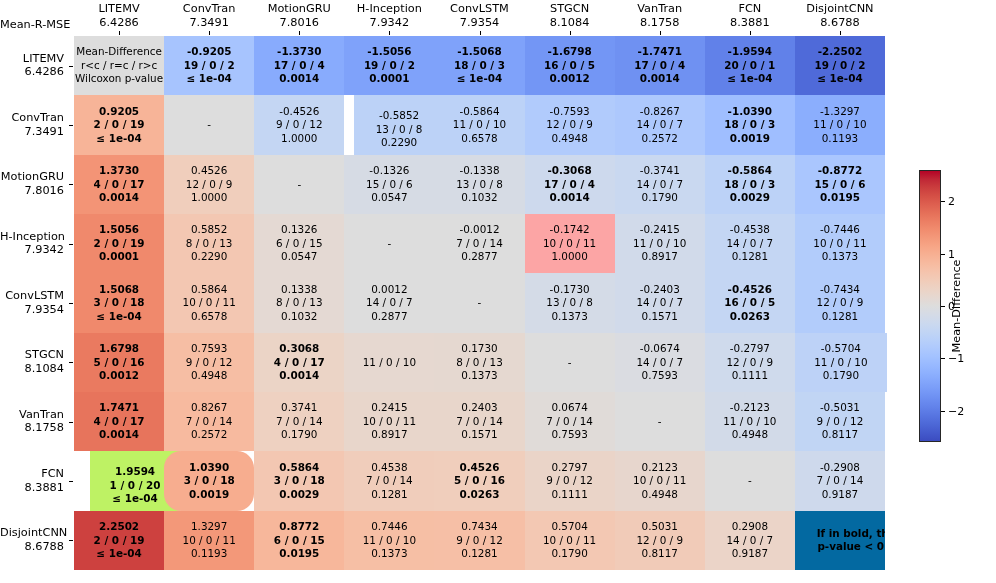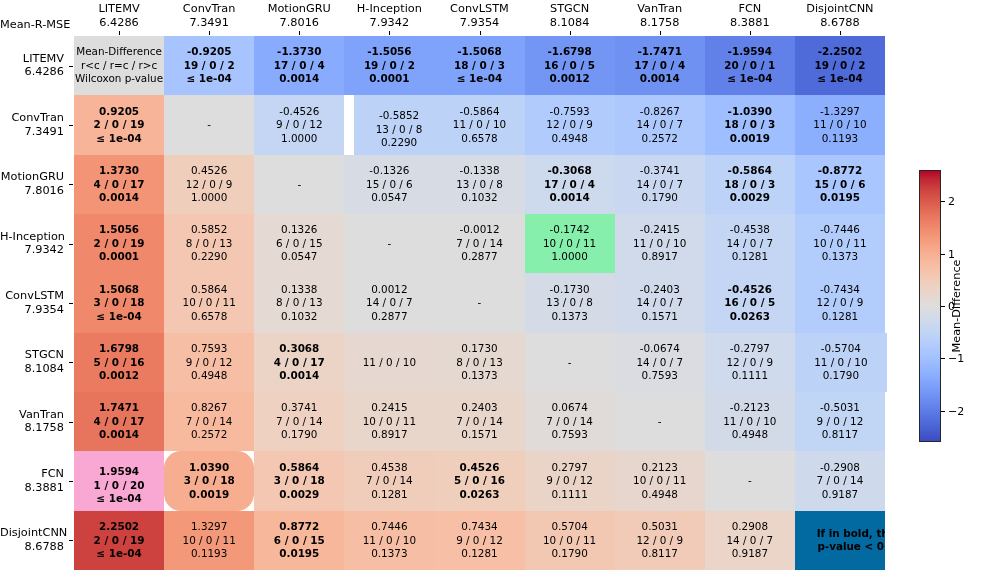--- a/index.html
+++ b/index.html
@@ -286,21 +286,21 @@
         <span class="ln">0.0547</span>
       </div>
       <div class="cell dash" style="left: 270.333px; top: 178px; width: 90.1111px; height: 59.3333px; background: rgb(221, 221, 221);">
         <span class="ln">-</span>
       </div>
       <div class="cell" style="left: 360.444px; top: 178px; width: 90.1111px; height: 59.3333px; background: rgb(221, 221, 221);">
         <span class="ln">-0.0012</span>
         <span class="ln">7 / 0 / 14</span>
         <span class="ln">0.2877</span>
       </div>
-      <div class="cell" style="left: 450.556px; top: 178px; width: 90.1111px; height: 59.3333px; background: #86efac;">
+      <div class="cell" style="left: 450.556px; top: 178px; width: 90.1111px; height: 59.3333px; background: #fca5a5;">
         <span class="ln">-0.1742</span>
         <span class="ln">10 / 0 / 11</span>
         <span class="ln">1.0000</span>
       </div>
       <div class="cell" style="left: 540.667px; top: 178px; width: 90.1111px; height: 59.3333px; background: rgb(209, 218, 234);">
         <span class="ln">-0.2415</span>
         <span class="ln">11 / 0 / 10</span>
         <span class="ln">0.8917</span>
       </div>
       <div class="cell" style="left: 630.778px; top: 178px; width: 90.1111px; height: 59.3333px; background: rgb(196, 214, 243);">
@@ -435,21 +435,21 @@
       <div class="cell" style="left: 630.778px; top: 356px; width: 90.1111px; height: 59.3333px; background: rgb(210, 218, 232);">
         <span class="ln">-0.2123</span>
         <span class="ln">11 / 0 / 10</span>
         <span class="ln">0.4948</span>
       </div>
       <div class="cell" style="left: 720.889px; top: 356px; width: 90.1111px; height: 59.3333px; background: rgb(193, 213, 244);">
         <span class="ln">-0.5031</span>
         <span class="ln">9 / 0 / 12</span>
         <span class="ln">0.8117</span>
       </div>
-      <div class="cell bold" style="left: 0px; top: 415.333px; width: 90.1111px; height: 68px; background: #f9a8d4;">
+      <div class="cell bold" style="left: 16px; top: 415.333px; width: 90.1111px; height: 68px; background: #bef264;">
         <span class="ln">1.9594</span>
         <span class="ln">1 / 0 / 20</span>
         <span class="ln">≤ 1e-04</span>
       </div>
       <div class="cell bold" style="left: 90.1111px; top: 415.333px; width: 90.1111px; height: 59.3333px; background: rgb(247, 173, 143); border-radius: 17px;">
         <span class="ln">1.0390</span>
         <span class="ln">3 / 0 / 18</span>
         <span class="ln">0.0019</span>
       </div>
       <div class="cell bold" style="left: 180.222px; top: 415.333px; width: 90.1111px; height: 59.3333px; background: rgb(243, 199, 178);">

